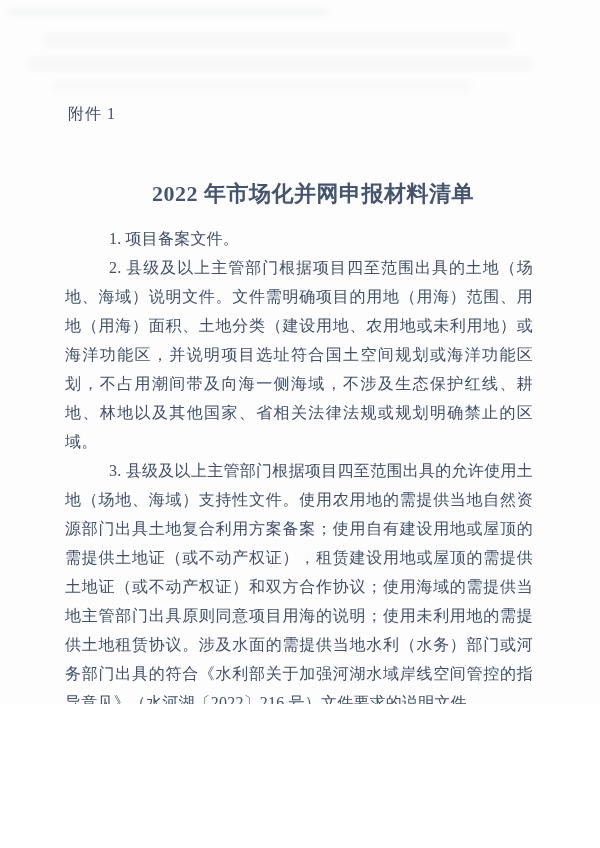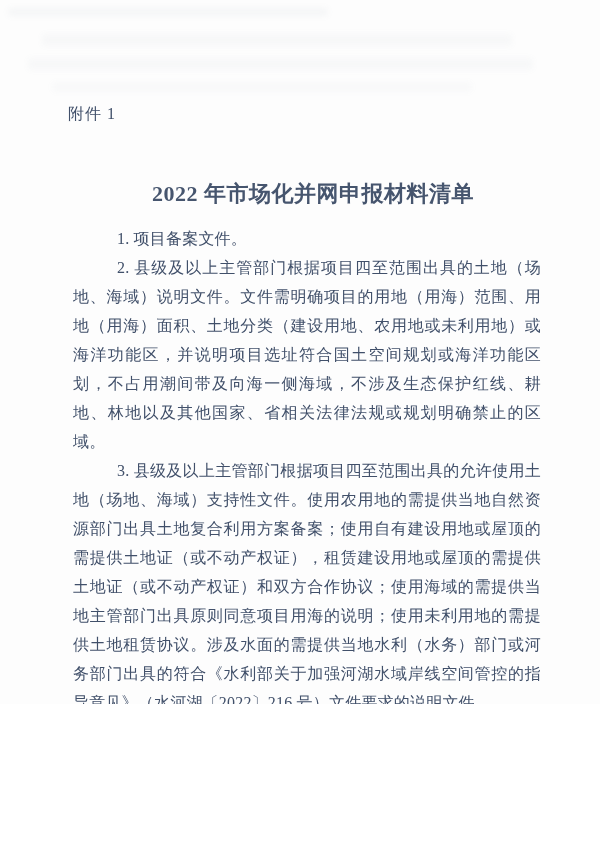--- a/index.html
+++ b/index.html
@@ -52,21 +52,20 @@
   }
   .body {
     position: absolute;
     top: 224px;
     left: 65px;
     width: 468px;
     font-size: 16px;
     line-height: 29px;
     text-align: justify;
     letter-spacing: 0.2px;
-    margin-left: 8px;
   }
   .body p {
     margin: 0;
     text-indent: 44px;
   }
   .footer {
     position: absolute;
     top: 784px;
     left: 84px;
     font-size: 14px;

